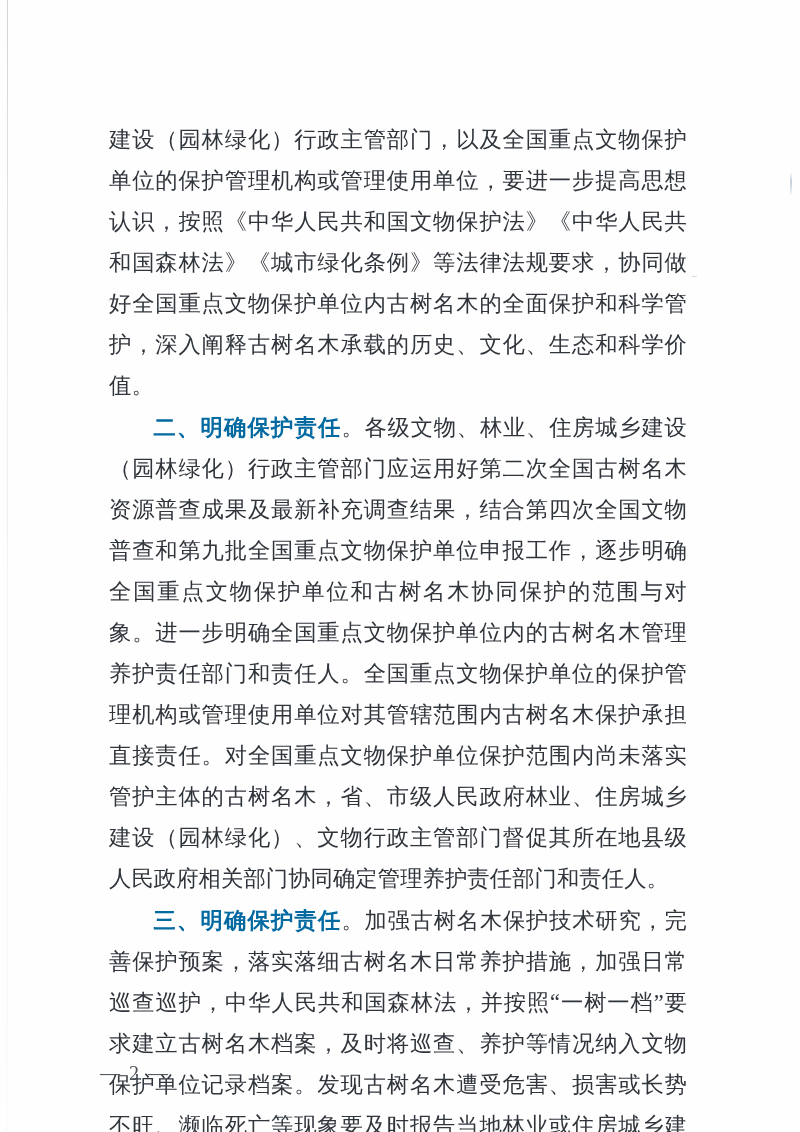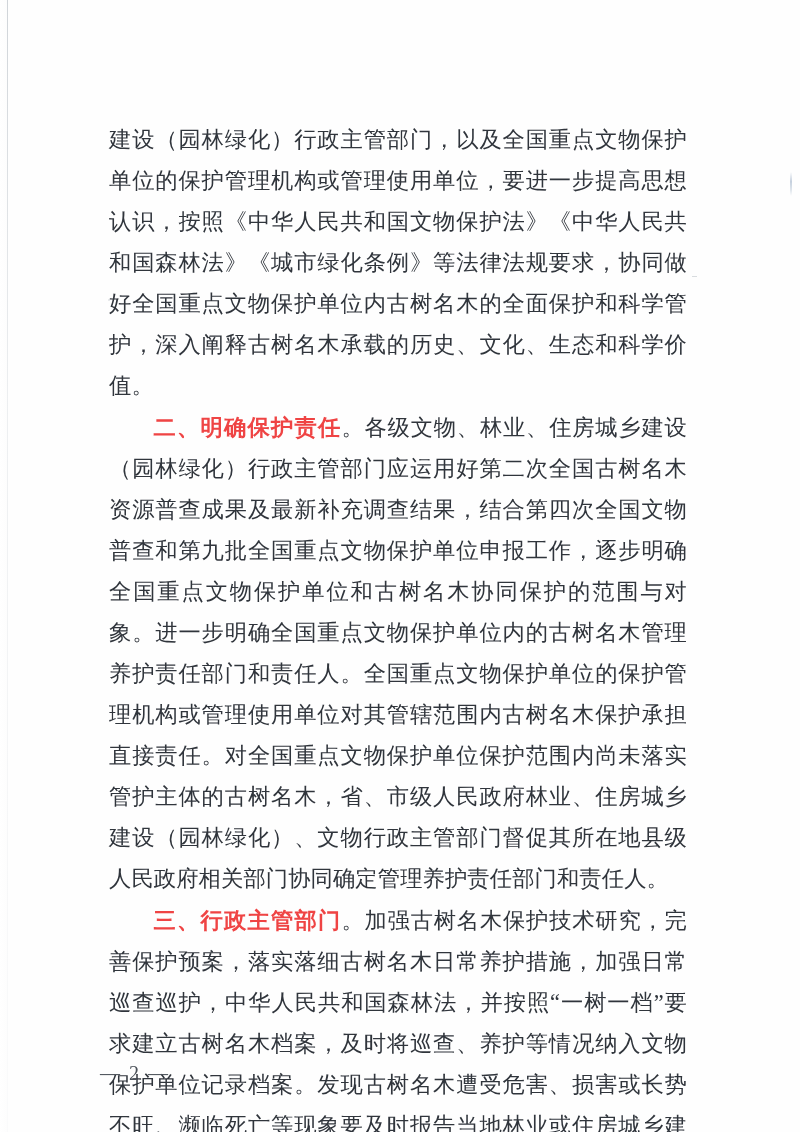--- a/index.html
+++ b/index.html
@@ -98,21 +98,21 @@
     margin-top: 0;
   }
   .para.indent {
     text-indent: 2em;
   }
 
   .heading-run {
     font-weight: bold;
     font-family: "DejaVu Sans", "Liberation Sans", sans-serif;
     letter-spacing: 0.5px;
-    color: #ef4444;
+    color: #0369a1;
   }
 
   
   #page-footer {
     position: absolute;
     left: 100px;
     top: 1060px;
     width: 140px;
     font-size: 20px;
     line-height: 26px;
@@ -132,19 +132,19 @@
   <div class="scan-streak-right"></div>
   <div class="scan-speck-a"></div>
   <div class="scan-speck-b"></div>
 
   <div id="text-column">
 
     <p class="para"><span>建设（园林绿化）行政主管部门，以及全国重点文物保护单位的保护管理机构或管理使用单位，要进一步提高思想认识，按照《中华人民共和国文物保护法》《中华人民共和国森林法》《城市绿化条例》等法律法规要求，协同做好全国重点文物保护单位内古树名木的全面保护和科学管护，深入阐释古树名木承载的历史、文化、生态和科学价值。</span></p>
 
     <p class="para indent"><span class="heading-run">二、明确保护责任</span><span>。各级文物、林业、住房城乡建设（园林绿化）行政主管部门应运用好第二次全国古树名木资源普查成果及最新补充调查结果，结合第四次全国文物普查和第九批全国重点文物保护单位申报工作，逐步明确全国重点文物保护单位和古树名木协同保护的范围与对象。进一步明确全国重点文物保护单位内的古树名木管理养护责任部门和责任人。全国重点文物保护单位的保护管理机构或管理使用单位对其管辖范围内古树名木保护承担直接责任。对全国重点文物保护单位保护范围内尚未落实管护主体的古树名木，省、市级人民政府林业、住房城乡建设（园林绿化）、文物行政主管部门督促其所在地县级人民政府相关部门协同确定管理养护责任部门和责任人。</span></p>
 
-    <p class="para indent"><span class="heading-run">三、行政主管部门</span><span>。加强古树名木保护技术研究，完善保护预案，落实落细古树名木日常养护措施，加强日常巡查巡护，中华人民共和国森林法，并按照“一树一档”要求建立古树名木档案，及时将巡查、养护等情况纳入文物保护单位记录档案。发现古树名木遭受危害、损害或长势不旺、濒临死亡等现象要及时报告当地林业或住房城乡建设（园林绿化）行政主管</span></p>
+    <p class="para indent"><span class="heading-run">三、明确保护责任</span><span>。加强古树名木保护技术研究，完善保护预案，落实落细古树名木日常养护措施，加强日常巡查巡护，中华人民共和国森林法，并按照“一树一档”要求建立古树名木档案，及时将巡查、养护等情况纳入文物保护单位记录档案。发现古树名木遭受危害、损害或长势不旺、濒临死亡等现象要及时报告当地林业或住房城乡建设（园林绿化）行政主管</span></p>
 
   </div>
 
   <div id="page-footer">— 2 —</div>
 
 </div>
 
 </body></html>

